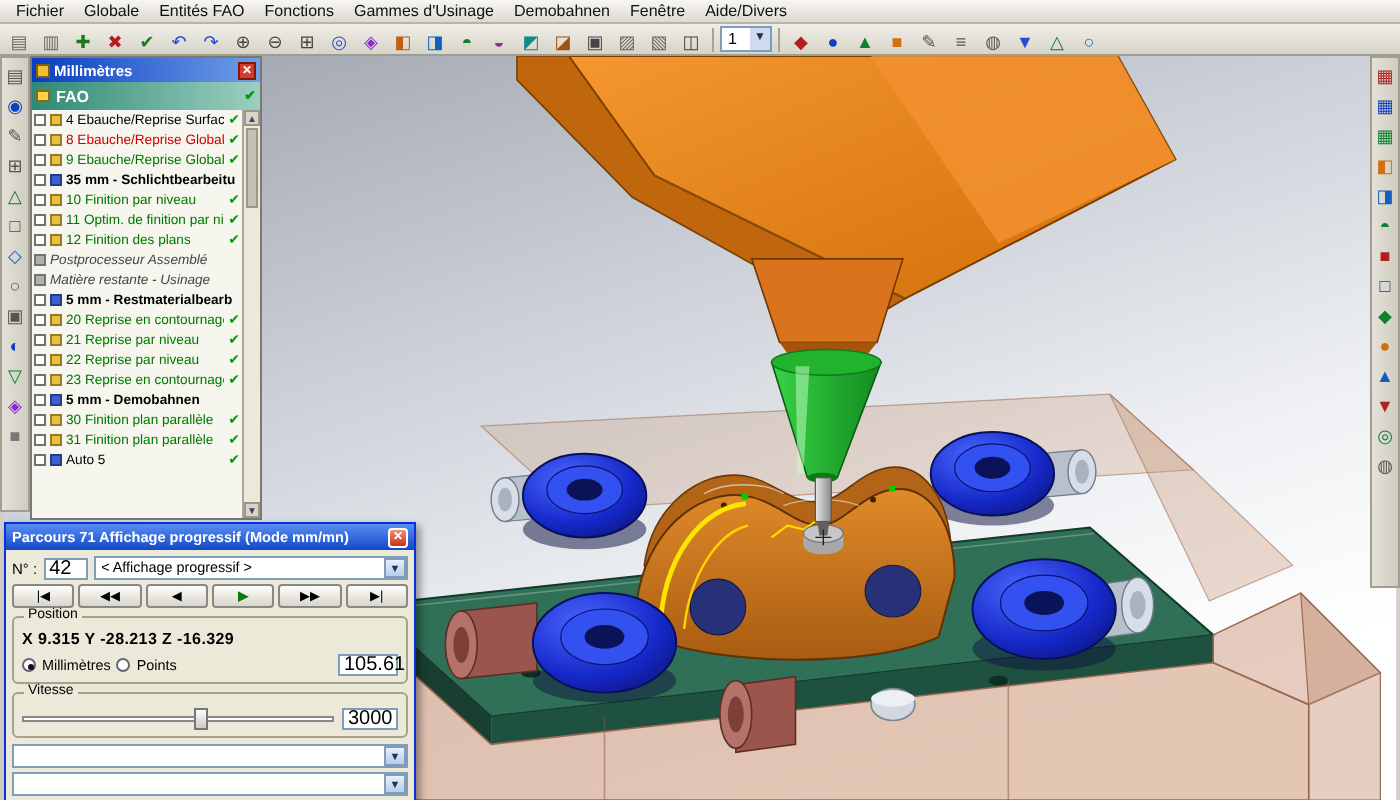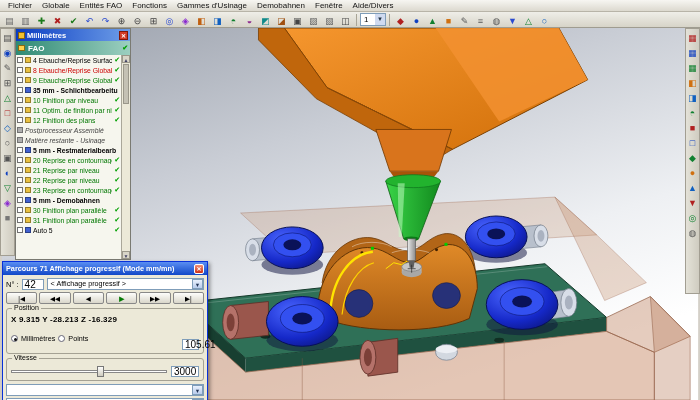--- a/index.html
+++ b/index.html
@@ -93,21 +93,21 @@
   .groupbox { position:relative; border:1px solid #a5a294; border-radius:3px;
     padding:6px 4px 3px; margin:4px 0 3px; }
   .groupbox .legend { position:absolute; top:-5px; left:5px; background:#ece9d8;
     padding:0 2px; font-size:7px; }
   .pos-value { font-weight:bold; font-size:8px; letter-spacing:.2px; }
   .radio-row { display:flex; align-items:center; gap:3px; margin-top:3px; font-size:7.2px; }
   .radio { width:7px; height:7px; border:1px solid #667; border-radius:50%; background:#fff;
     position:relative; flex:none;}
   .radio.sel::after { content:""; position:absolute; left:1.5px; top:1.5px; width:3px; height:3px;
     border-radius:50%; background:#111; }
-  .pts-input { width:17px; margin-left:auto;margin-top:12px; }
+  .pts-input { width:30px; margin-left:auto; }
   .slider-row { display:flex; align-items:center; gap:4px; }
   .slider { flex:1; position:relative; height:12px; }
   .slider .track { position:absolute; left:0; right:0; top:5px; height:3px;
     background:#fff; border:1px solid #888; }
   .slider .thumb { position:absolute; left:55%; top:1px; width:7px; height:11px;
     background:linear-gradient(#fdfdfb,#cfccc0); border:1px solid #777; }
   .speed-input { width:28px; }
   .combo-stack .dlg-combo { margin-bottom:2px; }
 </style>
 </head>

